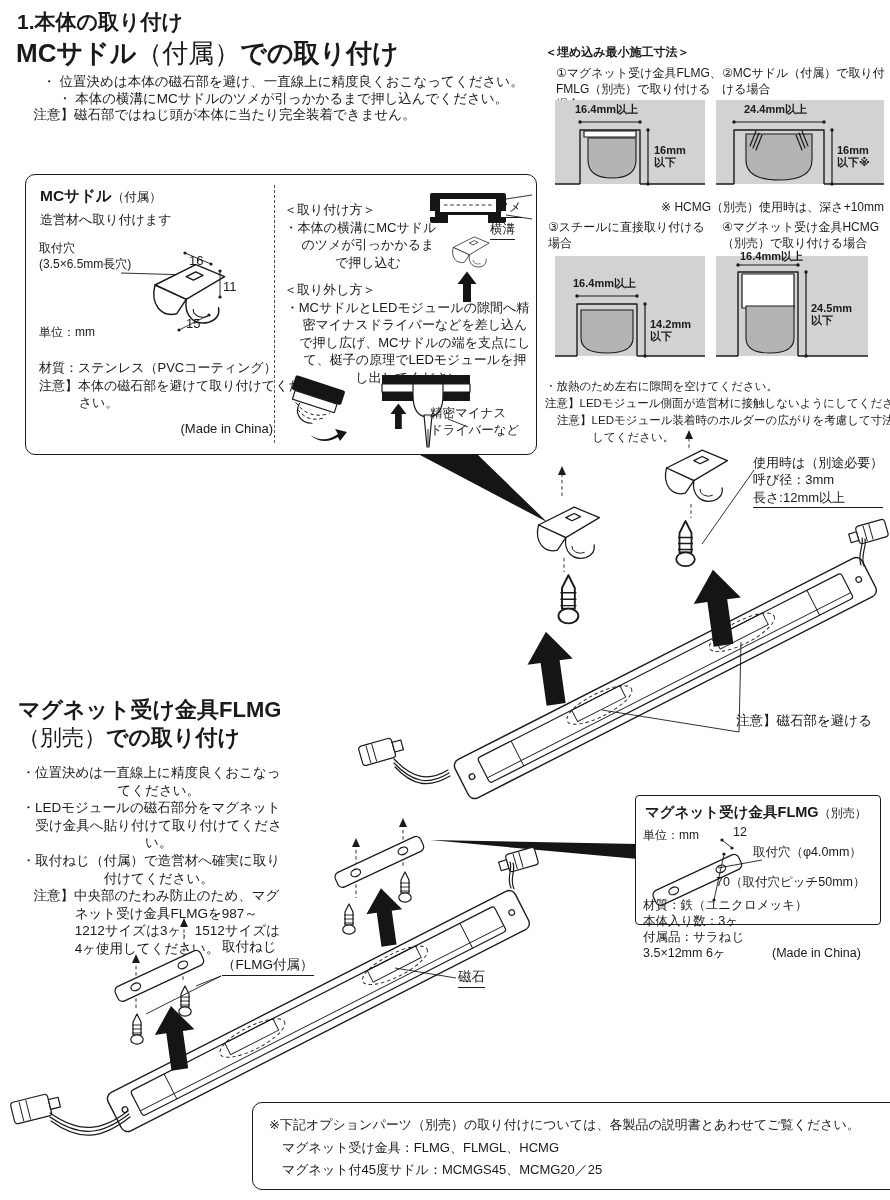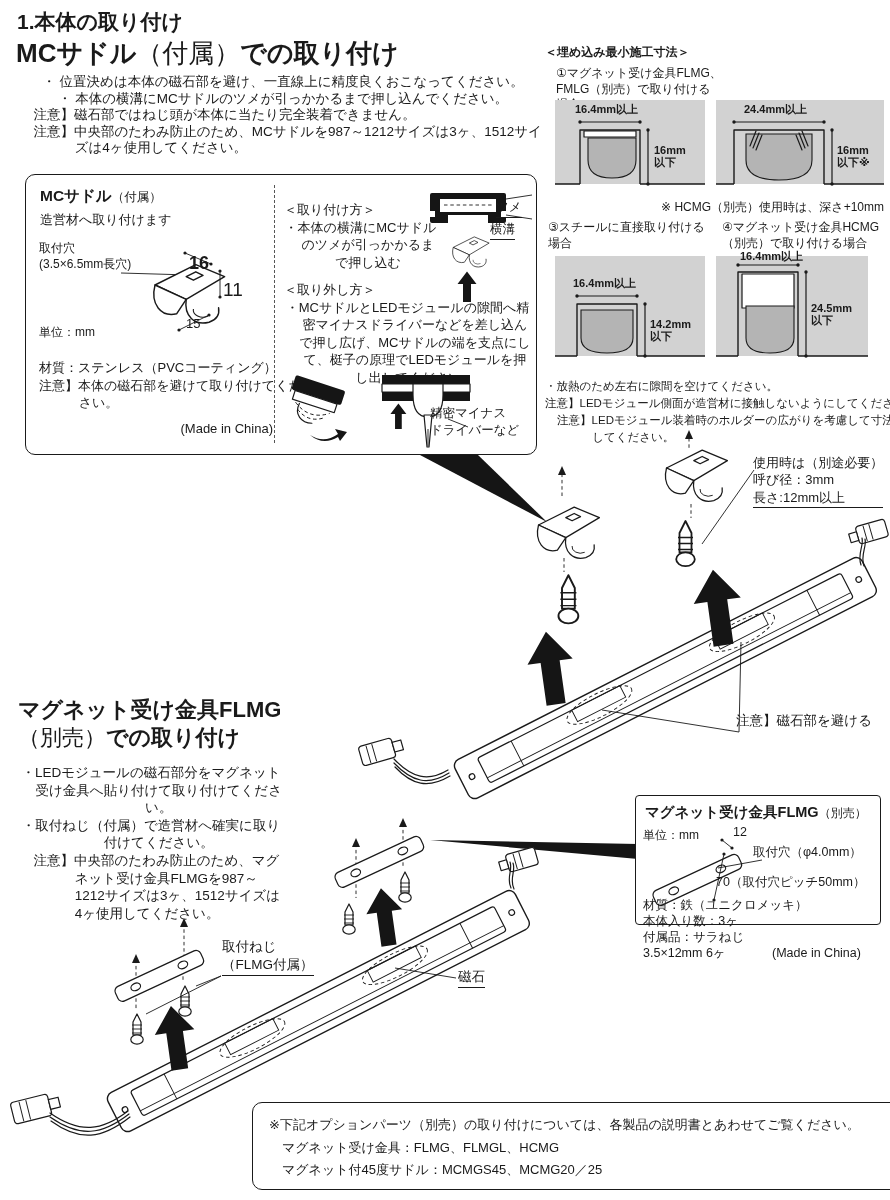--- a/index.html
+++ b/index.html
@@ -78,21 +78,20 @@
     </defs>
   </svg>
 
   <div class="t h1" style="left:17px;top:8px">1.本体の取り付け</div>
   <div class="t h2" style="left:16px;top:36px"><span>MCサドル</span><span class="n">（付属）</span><span>での取り付け</span></div>
 
   <div class="t fs135" style="left:18px;top:74px;width:530px;line-height:16.6px">
     <div class="hang1 nw">・ 位置決めは本体の磁石部を避け、一直線上に精度良くおこなってください。</div>
     <div class="hang1 nw">・ 本体の横溝にMCサドルのツメが引っかかるまで押し込んでください。</div>
     <div class="hang3" style="padding-left:4.2em;text-indent:-3.05em">注意】磁石部ではねじ頭が本体に当たり完全装着できません。</div>
-    <div class="hang3" style="padding-left:4.2em;text-indent:-3.05em">注意】中央部のたわみ防止のため、MCサドルを987～1212サイズは3ヶ、1512サイズは4ヶ使用してください。</div>
   </div>
 
   <div class="box" style="left:25px;top:174px;width:512px;height:281px">
     <div class="divider" style="left:248px;top:10px;height:258px"></div>
 
     <div class="t" style="left:14px;top:11px"><span class="b" style="font-size:15.5px">MCサドル</span><span class="fs125">（付属）</span></div>
     <div class="t fs13" style="left:14px;top:36px">造営材へ取り付けます</div>
 
     <div class="t fs12 pre" style="left:13px;top:66px">取付穴
 (3.5×6.5mm長穴)</div>
@@ -103,22 +102,22 @@
           <use href="#sym-clip"></use>
         </g>
       <path class="thin" d="M64,6 L90,17 M99,24 L99,50 M58,83 L88,68"></path>
       <circle class="dot" cx="64" cy="6" r="1.6"></circle>
         <circle class="dot" cx="90" cy="17" r="1.6"></circle>
       <circle class="dot" cx="99" cy="24" r="1.6"></circle>
         <circle class="dot" cx="99" cy="50" r="1.6"></circle>
       <circle class="dot" cx="58" cy="83" r="1.6"></circle>
         <circle class="dot" cx="88" cy="68" r="1.6"></circle>
     </svg>
-    <div class="t fs125 b" style="left:163px;top:77px;font-weight:bold;font-size:18px">16</div>
-    <div class="t" style="left:197px;top:104px;font-size:19px">11</div>
+    <div class="t fs125 b" style="left:163px;top:77px;font-weight:normal;font-size:13px">16</div>
+    <div class="t" style="left:197px;top:104px;font-size:13px">11</div>
     <div class="t" style="left:160px;top:141px;font-size:13px">15</div>
 
     <div class="t fs12" style="left:13px;top:150px">単位：mm</div>
     <div class="t fs13 nw" style="left:13px;top:184px">材質：ステンレス（PVCコーティング）</div>
     <div class="t fs13 hang3" style="left:13px;top:202px;width:230px">注意】本体の磁石部を避けて取り付けてください。</div>
     <div class="t fs13 rt" style="left:13px;top:245px;width:234px">(Made in China)</div>
 
     <div class="t fs13" style="left:258px;top:26px">＜取り付け方＞</div>
     <div class="t fs13 hang1" style="left:258px;top:44px;width:138px">・本体の横溝にMCサドルのツメが引っかかるまで押し込む</div>
 
@@ -162,20 +161,21 @@
         </g>
       <path class="thin" d="M186,56 L166,48"></path>
     </svg>
     <div class="t fs125 pre" style="left:404px;top:230px">精密マイナス
 ドライバーなど</div>
   </div>
 
   <div class="t b" style="left:545px;top:44px;font-size:12px">＜埋め込み最小施工寸法＞</div>
 
   <div class="t fs12" style="left:556px;top:66px;width:166px">①マグネット受け金具FLMG、FMLG（別売）で取り付ける場合</div>
+  <div class="t fs12" style="left:722px;top:66px;width:166px">②MCサドル（付属）で取り付ける場合</div>
 
   <div class="dia" style="left:555px;top:100px;width:172px;height:100px">
     <svg width="172" height="100" viewBox="0 0 172 100">
       <rect class="fg" x="0" y="0" width="150" height="84"></rect>
       <path class="lnb" d="M25,84 V30 H85 V84" fill="#fff"></path>
       <path class="lnb" d="M0,84 H25 M85,84 H150"></path>
       <rect class="fw" x="29" y="31" width="52" height="6"></rect>
       <path class="fm" d="M33,38 H81 V60 Q81,78 57,78 Q33,78 33,60 Z"></path>
       <path class="ln" d="M25,22 H85 M93,30 V84"></path>
       <circle class="dot" cx="25" cy="22" r="1.7"></circle>
@@ -302,20 +302,21 @@
   <div class="t fs13 pre ul" style="left:753px;top:454px">使用時は（別途必要）
 呼び径：3mm
 長さ:12mm以上</div>
   <div class="t fs135 nw" style="left:736px;top:712px">注意】磁石部を避ける</div>
 
   <div class="t h3" style="left:18px;top:696px">
     <div>マグネット受け金具FLMG</div>
     <div><span class="n">（別売）</span><span>での取り付け</span></div>
   </div>
   <div class="t fs135" style="left:18px;top:764px;width:266px;line-height:17.6px">
+    <div class="hang1">・位置決めは一直線上に精度良くおこなってください。</div>
     <div class="hang1">・LEDモジュールの磁石部分をマグネット受け金具へ貼り付けて取り付けてください。</div>
     <div class="hang1">・取付ねじ（付属）で造営材へ確実に取り付けてください。</div>
     <div class="hang3" style="padding-left:4.2em;text-indent:-3.05em">注意】中央部のたわみ防止のため、マグネット受け金具FLMGを987～1212サイズは3ヶ、1512サイズは4ヶ使用してください。</div>
   </div>
 
   <svg class="dia" style="left:0px;top:800px" width="660" height="370" viewBox="0 0 660 370">
     <polygon class="fb" points="430,40 638,44 638,59"></polygon>
     <g transform="translate(103,295) rotate(-27)">
         <use href="#sym-bar"></use>
       </g>

